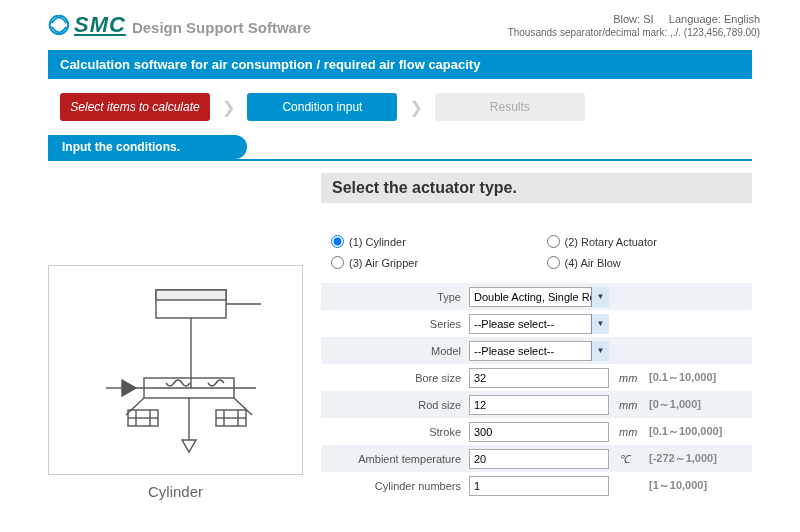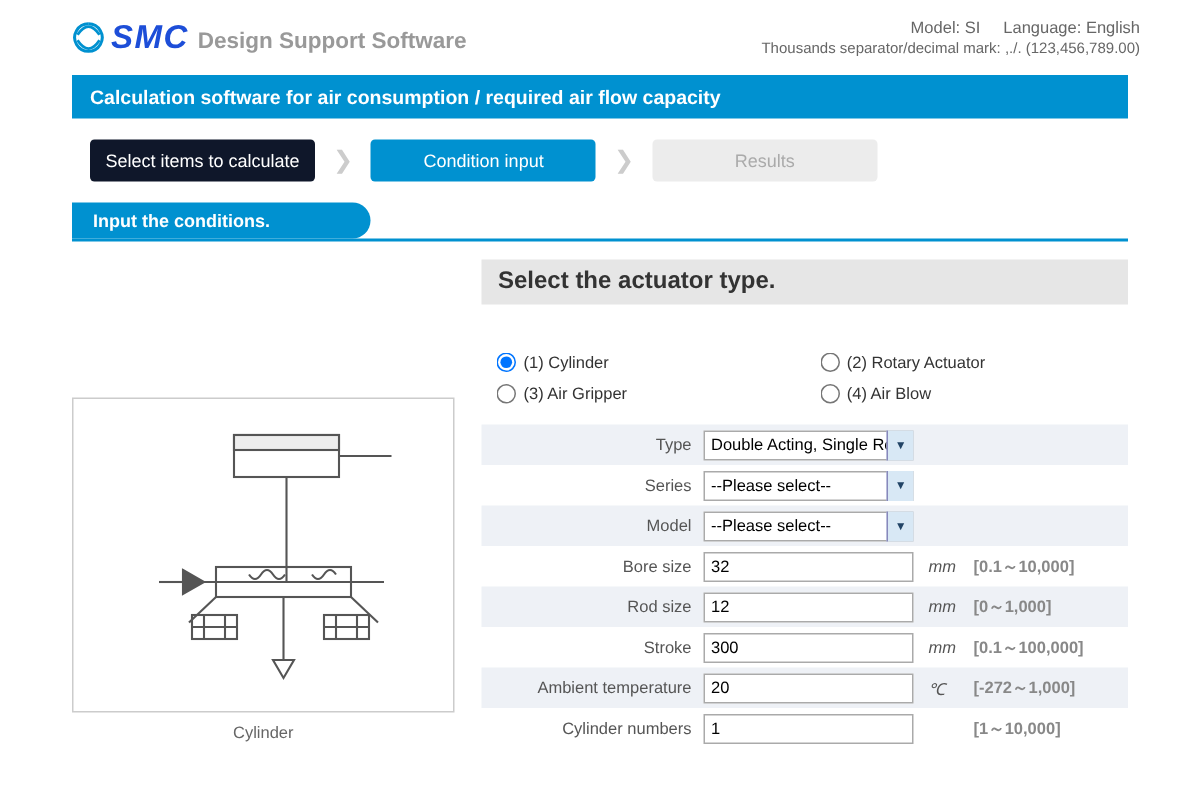--- a/index.html
+++ b/index.html
@@ -1,39 +1,39 @@
 <!DOCTYPE html>
 <html><head>
 <meta charset="utf-8">
 <style>
   * { box-sizing: border-box; margin: 0; padding: 0; }
   body { font-family: Arial, sans-serif; font-size: 12px; color: #333; background: #fff; }
   .page { width: 800px; height: 532px; position: relative; overflow: hidden; }
   .header { padding: 12px 40px 4px 48px; display: flex; align-items: flex-end; }
   .logo { display: flex; align-items: center; gap: 4px; }
-  .logo-text { font-size: 22px; font-weight: bold; font-style: italic; color: #1d4ed8; letter-spacing: 1px; }
+  .logo-text { font-size: 22px; font-weight: bold; font-style: italic; color: #0f766e; letter-spacing: 1px; text-decoration: underline; }
   .logo-icon { width: 22px; height: 22px; position: relative; }
   .subtitle { font-size: 15px; color: #999; font-weight: bold; margin-left: 6px; margin-bottom: 2px; }
   .topinfo { margin-left: auto; text-align: right; font-size: 11px; color: #666; }
   .topinfo .row1 { margin-bottom: 2px; }
   .topinfo .row2 { font-size: 10px; }
   .bluebar { background: #0091d0; color: #fff; font-size: 13px; font-weight: bold; padding: 7px 12px; margin: 8px 48px 0 48px; }
   .steps { display: flex; align-items: center; gap: 12px; margin: 14px 48px 0 60px; }
   .step { padding: 7px 0; width: 150px; text-align: center; font-size: 12px; border-radius: 3px; }
-  .step.light { background: #0f172a; color: #fff; }
+  .step.light { background: #b91c1c; color: #fff; font-style: italic; }
   .step.active { background: #0091d0; color: #fff; }
   .step.inactive { background: #ececec; color: #aaa; }
   .chev { color: #ccc; font-size: 16px; }
   .tabhead { margin: 14px 0 0 48px; }
   .tabhead-inner { background: #0091d0; color: #fff; font-size: 12px; font-weight: bold; padding: 5px 14px; display: inline-block; border-radius: 0 14px 14px 0; width: 199px; }
   .tabline { height: 2px; background: #0091d0; margin: 0 48px 0 48px; }
   .content { display: flex; margin: 12px 48px 0 48px; gap: 18px; }
   .leftcol { width: 255px; flex-shrink: 0; }
   .diagram-box { border: 1px solid #ccc; width: 255px; height: 210px; margin-top: 92px; padding: 12px; display:flex; align-items:center; justify-content:center; }
-  .diagram-label { text-align: center; font-size: 11px; color: #666; margin-top: 8px; }
+  .diagram-label { text-align: center; font-size: 15px; color: #666; margin-top: 8px; }
   .rightcol { flex: 1; }
   .graybar { background: #e6e6e6; font-size: 16px; font-weight: bold; padding: 6px 11px; margin-bottom: 10px; }
   .radios { display: grid; grid-template-columns: 1fr 1fr; gap: 8px 20px; padding: 0 10px 14px 10px; margin-top: 32px; }
   .radio-item { display: flex; align-items: center; gap: 5px; font-size: 11px; }
   .radio-item input { margin: 0; }
   .formrow { display: flex; align-items: center; height: 27px; }
   .formrow:nth-child(odd) { background: #eef1f6; }
   .formlabel { width: 148px; text-align: right; padding-right: 8px; font-size: 11px; color: #555; }
   .forminput { width: 140px; }
   .forminput select, .forminput input { width: 100%; font-size: 11px; padding: 2px 4px; border: 1px solid #aaa; height: 20px; background: #fff; }
@@ -54,21 +54,21 @@
           <path d="M12 2 A10 10 0 1 1 11.9 2" fill="none" stroke="#0091d0" stroke-width="2.2"></path>
           <path d="M4 10 Q12 -2 20 10" fill="none" stroke="#0091d0" stroke-width="2"></path>
           <path d="M4 14 Q12 26 20 14" fill="none" stroke="#0091d0" stroke-width="2"></path>
         </svg>
       </span>
       <span class="logo-text">SMC</span>
     </div>
     <span class="subtitle">Design Support Software</span>
     <div class="topinfo">
       <div class="row1">
-        <span>Model:</span>
+        <span>Blow:</span>
         <span>SI</span>
         &nbsp;&nbsp;&nbsp;
         <span>Language:</span>
         <span>English</span>
       </div>
       <div class="row2">Thousands separator/decimal mark: ,./. (123,456,789.00)</div>
     </div>
   </div>
 
   <div class="bluebar">Calculation software for air consumption / required air flow capacity</div>

